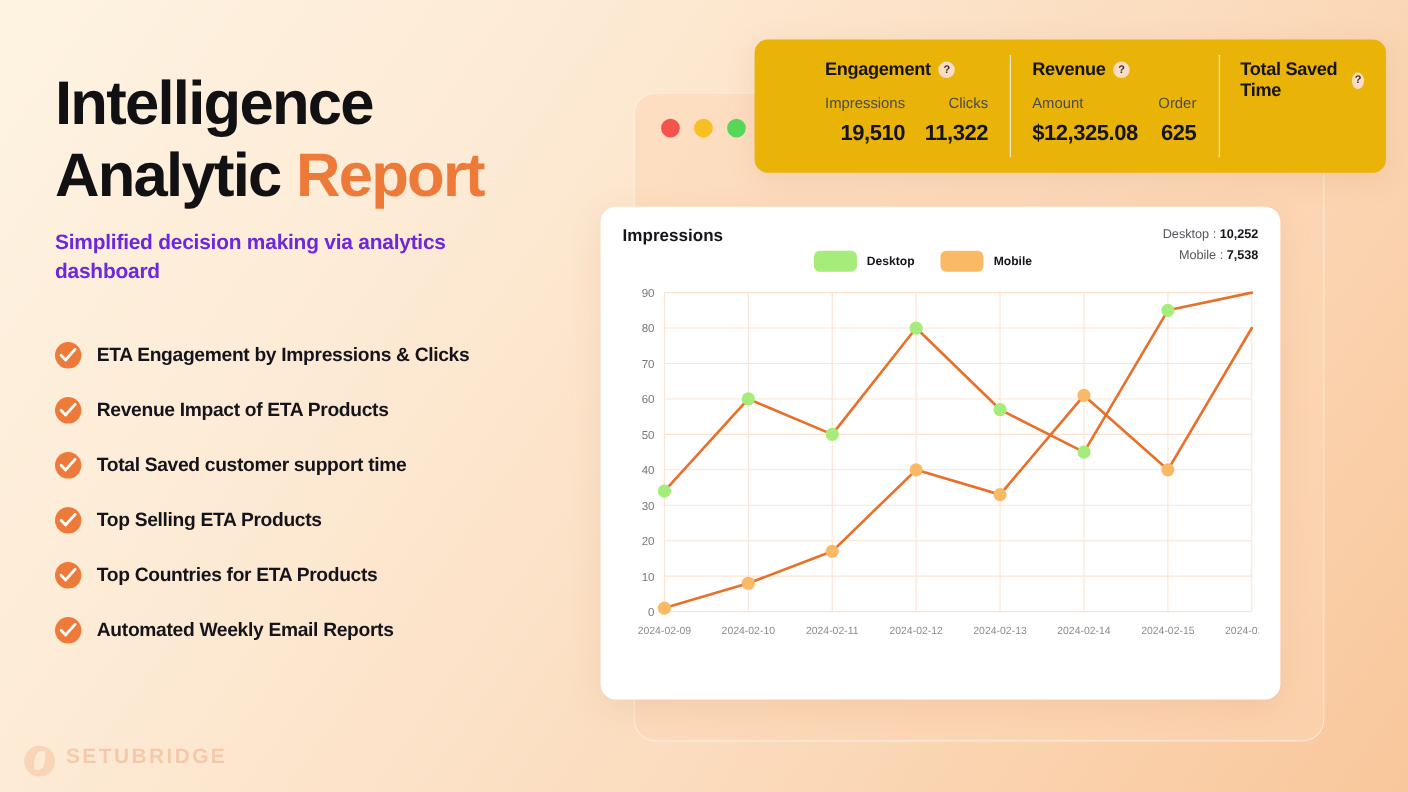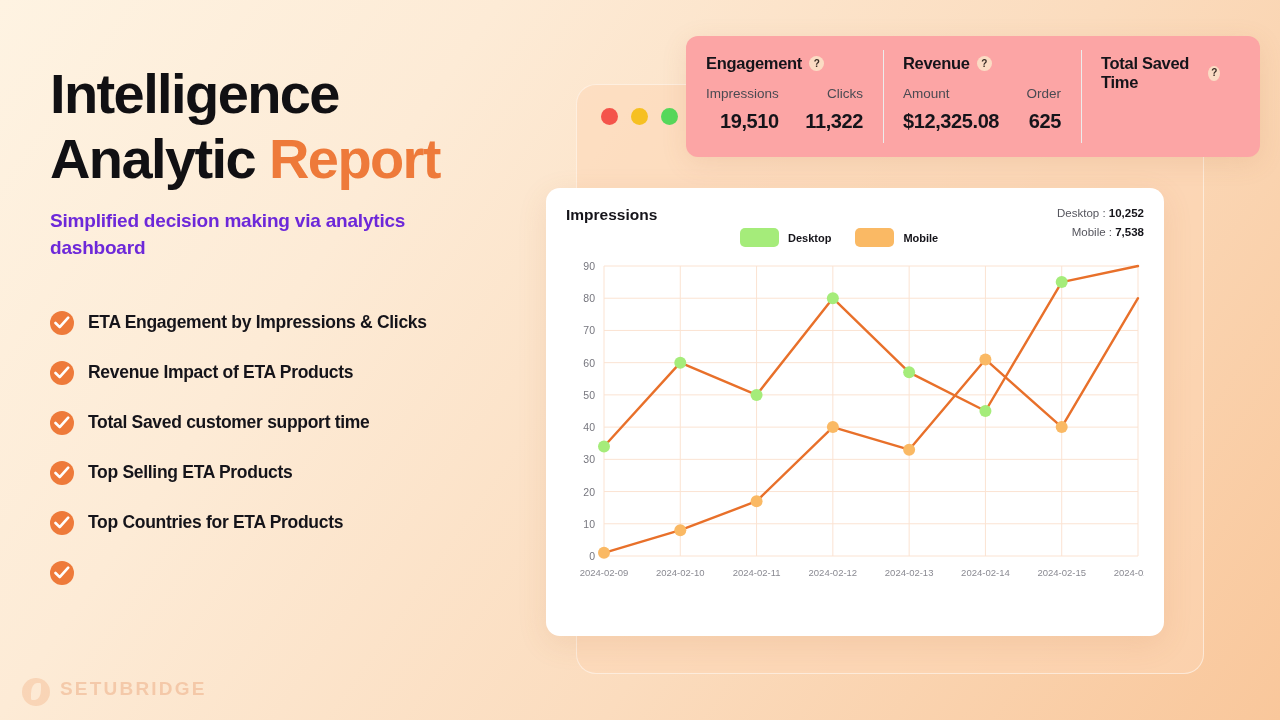--- a/index.html
+++ b/index.html
@@ -54,22 +54,23 @@
   }
   .dots { position:absolute; left:24px; top:23px; display:flex; gap:13px; }
   .dot { width:17px; height:17px; border-radius:50%; }
   .dot.r { background:#F4544B; }
   .dot.y { background:#F6C022; }
   .dot.g { background:#55D95B; }
 
   
   .stats {
     position:absolute; left:686px; top:36px; width:574px; height:121px;
-    background:#fca5a5; border-radius:12px; display:flex;
+    background:#eab308; border-radius:12px; display:flex;
     box-shadow:0 6px 26px rgba(180,110,60,.13);
+    padding-left:44px;
   }
   .stat-group { padding:18px 20px 0 20px; position:relative; }
   .stat-group + .stat-group::before {
     content:""; position:absolute; left:0; top:14px; bottom:14px; width:1px; background:#ECECEC;
   }
   .sg-1 { width:197px; }
   .sg-2 { width:198px; }
   .sg-3 { width:159px; }
   .sg-title {
     font-size:16.5px; font-weight:700; color:#15141A;
@@ -164,20 +165,21 @@
           </svg>
       </span>
       <span class="feat-label">Top Countries for ETA Products</span>
     </div>
     <div class="feat">
       <span class="check">
         <svg width="16" height="14" viewBox="0 0 16 14">
             <path d="M1.5 7 L5.7 11.2 L14.2 1.6" stroke="#fff" stroke-width="2.6" fill="none" stroke-linecap="round" stroke-linejoin="round"></path>
           </svg>
       </span>
+      <span class="feat-label">Automated Weekly Email Reports</span>
     </div>
   </div>
 </div>
 
 <div class="logo">
   <span class="logo-mark"></span>
   <span class="logo-text">SETUBRIDGE</span>
 </div>
 
 <div class="browser">

